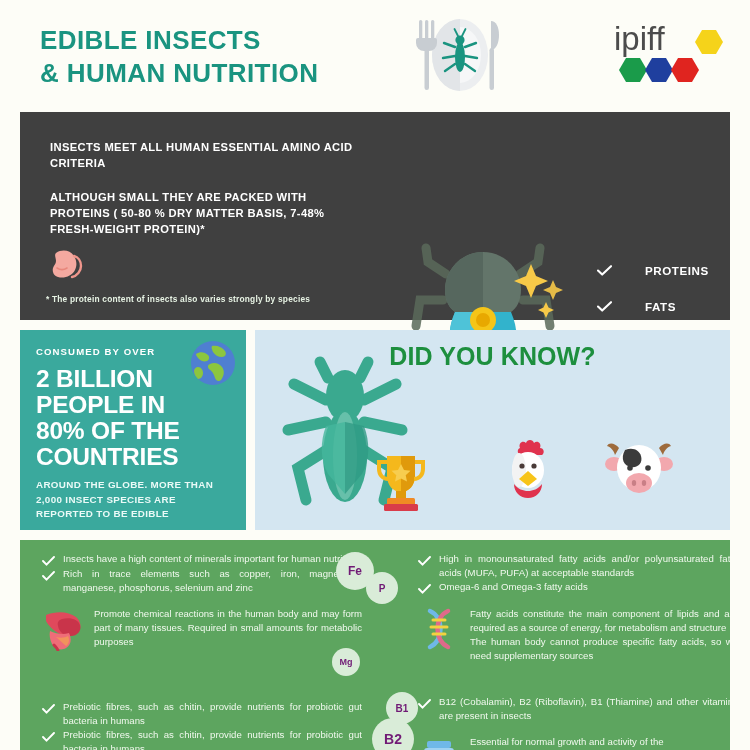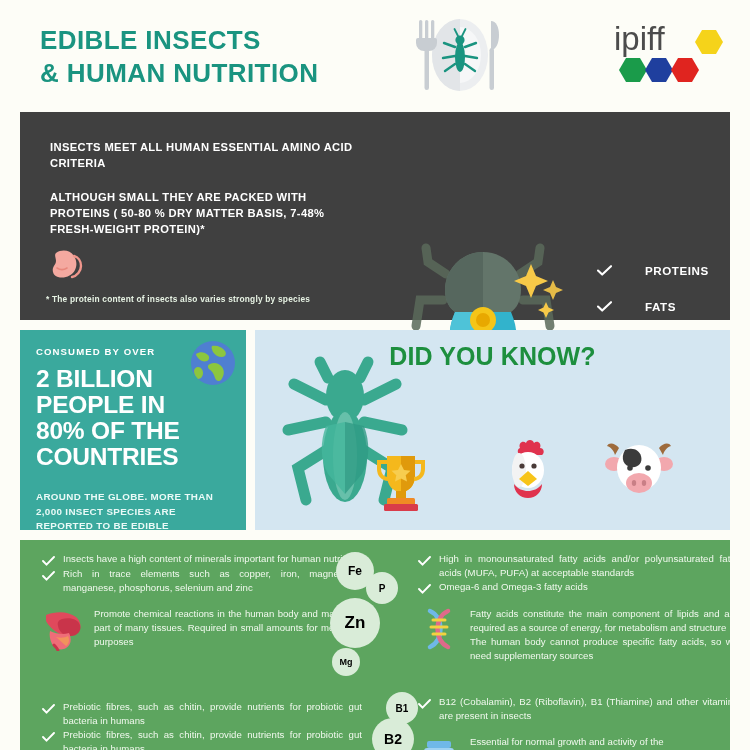--- a/index.html
+++ b/index.html
@@ -55,21 +55,21 @@
   
   .panel-teal {
     position:absolute; left:20px; top:330px; width:226px; height:200px;
     background:#3aa99d; padding:16px 14px 0 16px;
   }
   .t-kicker { color:#ffffff; font-size:9.6px; font-weight:bold; letter-spacing:1.1px; }
   .t-big {
     color:#ffffff; font-weight:bold; font-size:24.5px; line-height:1.06;
     letter-spacing:-.2px; margin-top:9px;
   }
-  .t-sub { color:#eafaf7; font-size:9.8px; font-weight:bold; line-height:1.5; letter-spacing:.35px; margin-top:20px; }
+  .t-sub { color:#eafaf7; font-size:9.8px; font-weight:bold; line-height:1.5; letter-spacing:.35px; margin-top:8px; }
   .globe { position:absolute; right:10px; top:10px; width:46px; height:46px; }
 
   
   .panel-blue {
     position:absolute; left:255px; top:330px; width:475px; height:200px;
     background:#d4e6f1;
   }
   .dyk {
     position:absolute; left:0; right:0; top:12px; text-align:center;
     color:#1d8f3e; font-size:25px; font-weight:bold; letter-spacing:.1px;
@@ -100,21 +100,21 @@
     color:#f1f9ee; font-size:9.6px; line-height:1.42;
     text-align:justify; letter-spacing:.05px;
   }
   .icon-block { display:flex; gap:10px; align-items:flex-start; margin-top:13px; }
   .icon-block .bi { width:42px; height:44px; flex:none; }
   .icon-block p { color:#f1f9ee; font-size:9.6px; line-height:1.45; text-align:justify; }
 
   
   .bub {
     position:absolute; border-radius:50%;
-    background:#d9ecd8; color:#000000;
+    background:#d9ecd8; color:#701a75;
     display:flex; align-items:center; justify-content:center;
     font-weight:bold;
   }
   .bub.fe { left:336px; top:552px; width:38px; height:38px; font-size:12px; }
   .bub.p  { left:366px; top:572px; width:32px; height:32px; font-size:10px; }
   .bub.zn { left:330px; top:598px; width:50px; height:50px; font-size:17px; }
   .bub.mg { left:332px; top:648px; width:28px; height:28px; font-size:9px; }
   .bub.b1 { left:386px; top:692px; width:32px; height:32px; font-size:10px; }
   .bub.b2 { left:372px; top:718px; width:42px; height:42px; font-size:14px; }
 </style>
@@ -406,18 +406,17 @@
           <rect x="6" y="13" width="30" height="26" rx="3" fill="#9fd2f2"></rect>
           <rect x="10" y="20" width="22" height="12" rx="2" fill="#e9f4fb"></rect>
         </svg>
         <p>Essential for normal growth and activity of the</p>
       </div>
     </div>
   </div>
 
   <div class="bub fe">Fe</div>
   <div class="bub p">P</div>
-  <div class="bub zn">Zn</div>
   <div class="bub mg">Mg</div>
   <div class="bub b1">B1</div>
   <div class="bub b2">B2</div>
 
 </div>
 
 </body></html>

